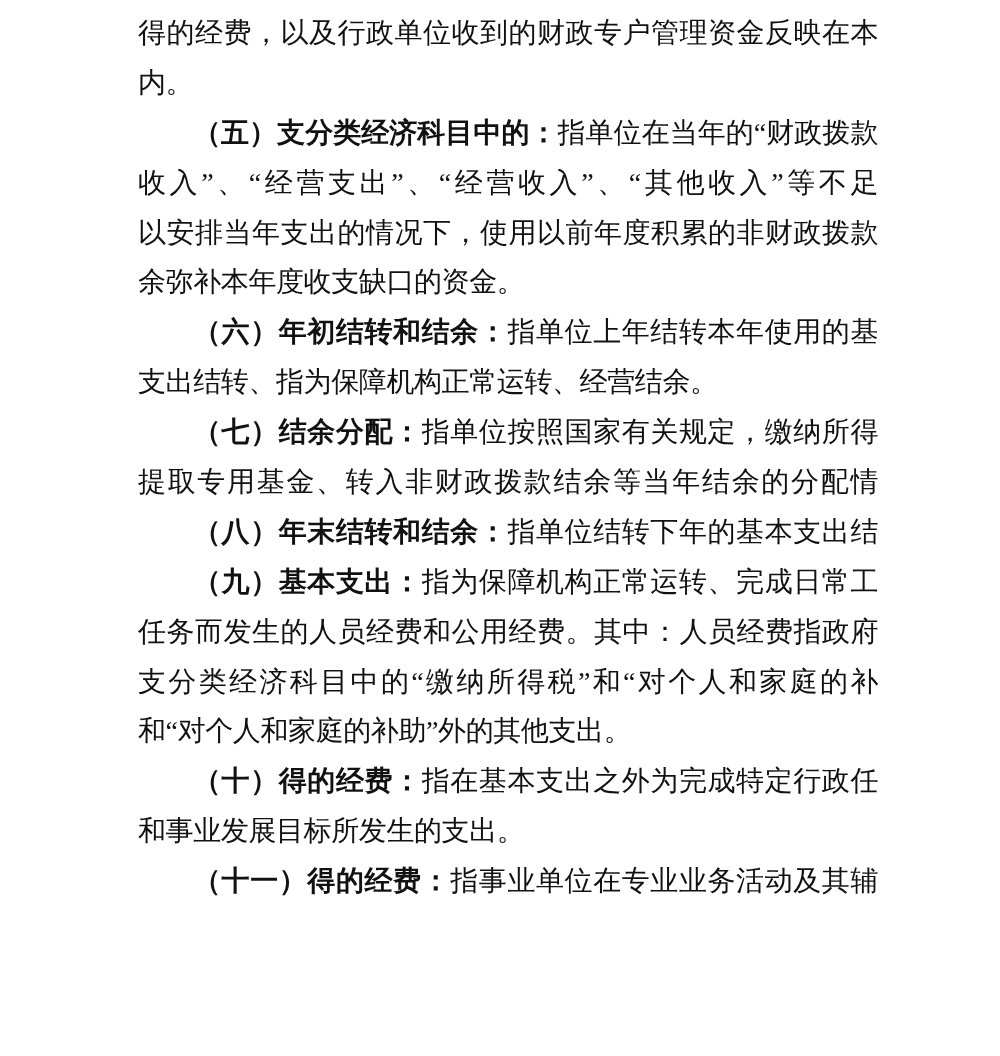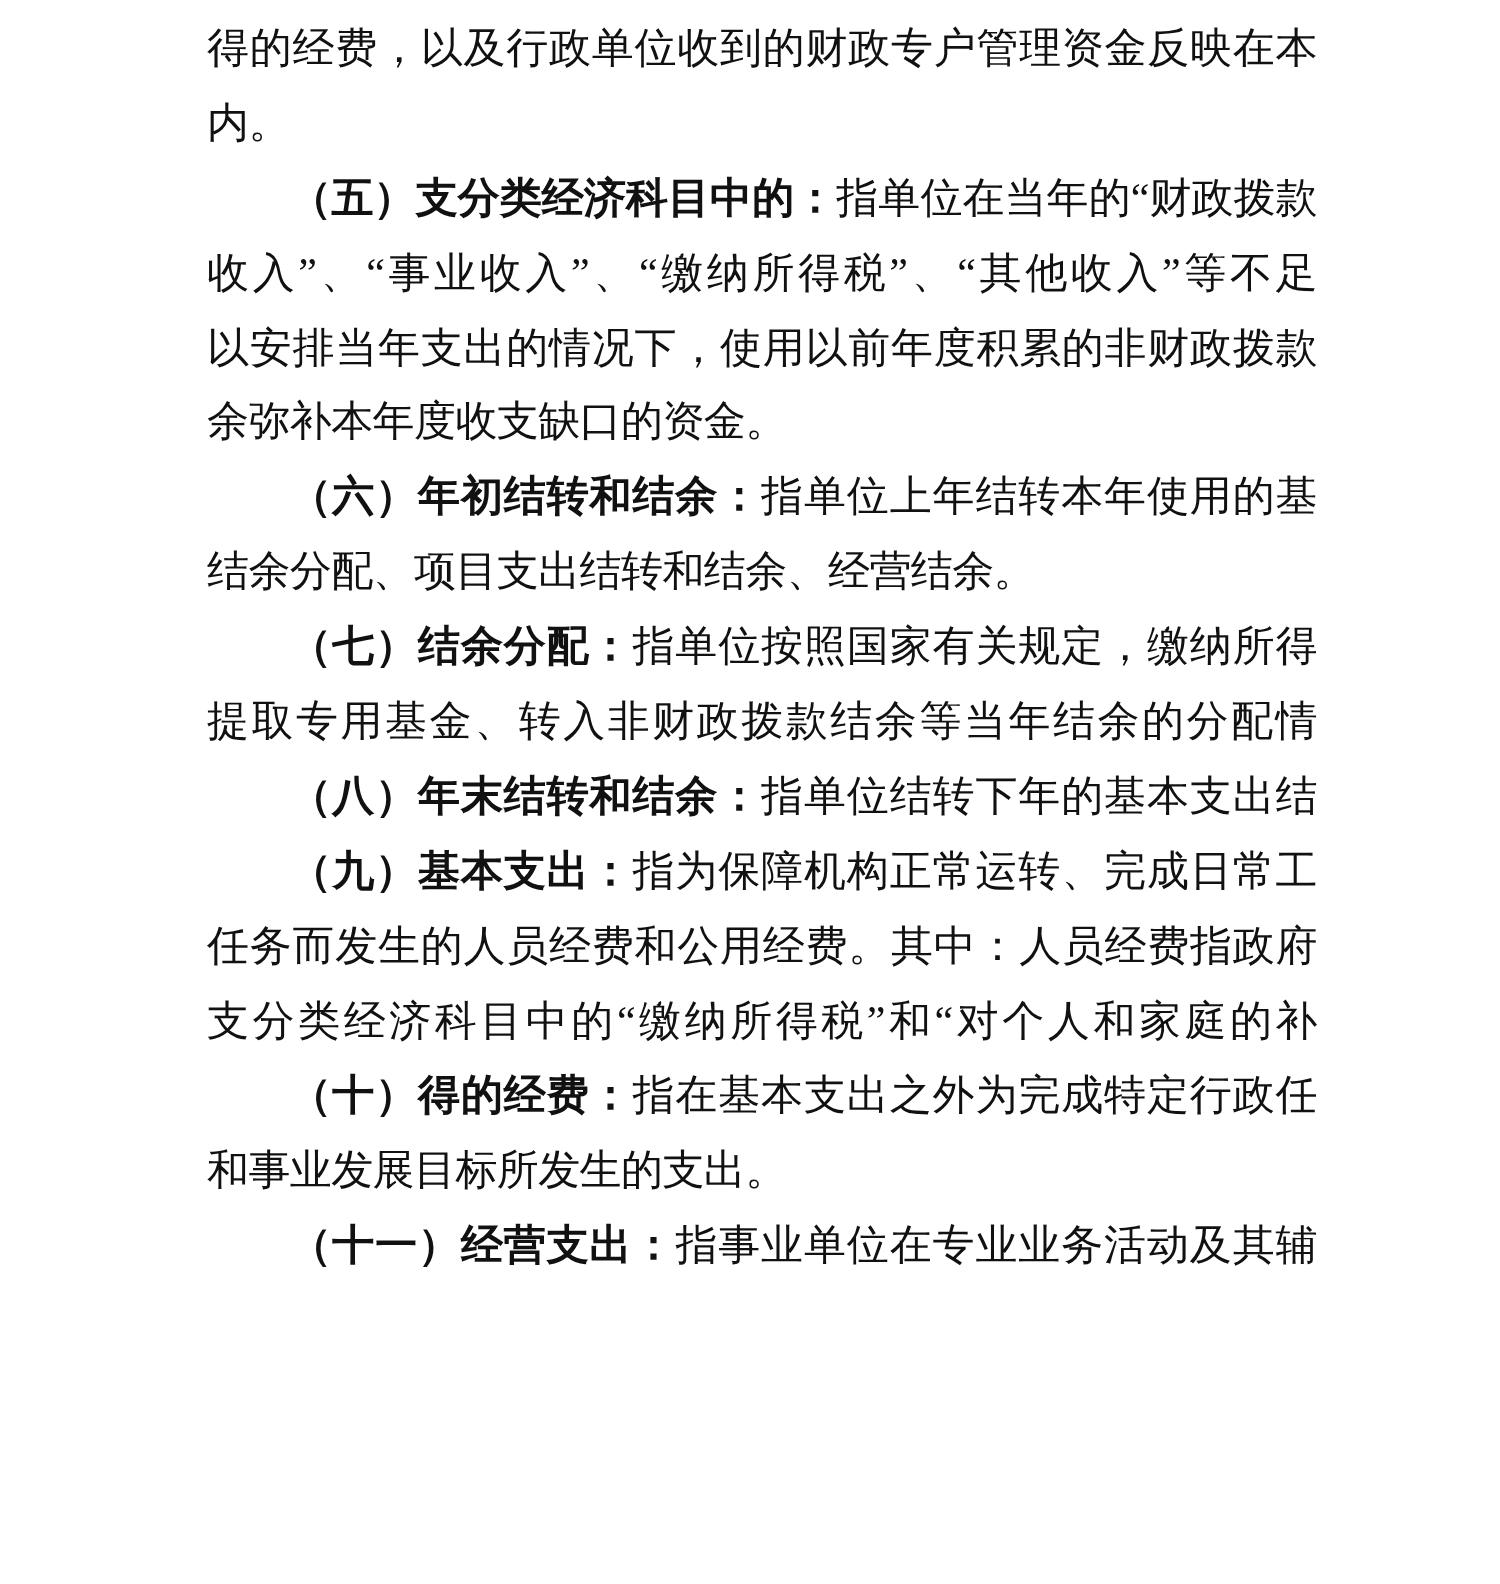--- a/index.html
+++ b/index.html
@@ -50,28 +50,29 @@
   }
 </style>
 </head>
 <body>
 
 <div class="page">
   <div class="text-block">
       <div class="line just"><span>得的经费，以及行政单位收到的财政专户管理资金反映在本项</span></div>
       <div class="line"><span>内。</span></div>
       <div class="line indent just"><span class="b">（五）支分类经济科目中的：</span><span>指单位在当年的“财政拨款</span></div>
-      <div class="line just"><span>收入”、“事业收入”、“缴纳所得税”、“其他收入”等不足</span></div>
+      <div class="line just"><span>收入”、“经营支出”、“经营收入”、“其他收入”等不足</span></div>
       <div class="line just"><span>以安排当年支出的情况下，使用以前年度积累的非财政拨款结</span></div>
       <div class="line"><span>余弥补本年度收支缺口的资金。</span></div>
       <div class="line indent just"><span class="b">（六）年初结转和结余：</span><span>指单位上年结转本年使用的基本</span></div>
-      <div class="line"><span>结余分配、项目支出结转和结余、经营结余。</span></div>
+      <div class="line"><span>支出结转、指为保障机构正常运转、经营结余。</span></div>
       <div class="line indent just"><span class="b">（七）结余分配：</span><span>指单位按照国家有关规定，缴纳所得税、</span></div>
       <div class="line just"><span>提取专用基金、转入非财政拨款结余等当年结余的分配情况。</span></div>
       <div class="line indent just"><span class="b">（八）年末结转和结余：</span><span>指单位结转下年的基本支出结转、</span></div>
       <div class="line indent just"><span class="b">（九）基本支出：</span><span>指为保障机构正常运转、完成日常工作</span></div>
       <div class="line just"><span>任务而发生的人员经费和公用经费。其中：人员经费指政府收</span></div>
       <div class="line just"><span>支分类经济科目中的“缴纳所得税”和“对个人和家庭的补</span></div>
+      <div class="line"><span>和“对个人和家庭的补助”外的其他支出。</span></div>
       <div class="line indent just"><span class="b">（十）得的经费：</span><span>指在基本支出之外为完成特定行政任务</span></div>
       <div class="line"><span>和事业发展目标所发生的支出。</span></div>
-      <div class="line indent just"><span class="b">（十一）经营支出：</span><span>指事业单位在专业业务活动及其辅助</span></div>
+      <div class="line indent just"><span class="b">（十一）得的经费：</span><span>指事业单位在专业业务活动及其辅助</span></div>
     </div>
 </div>
 
 </body></html>

